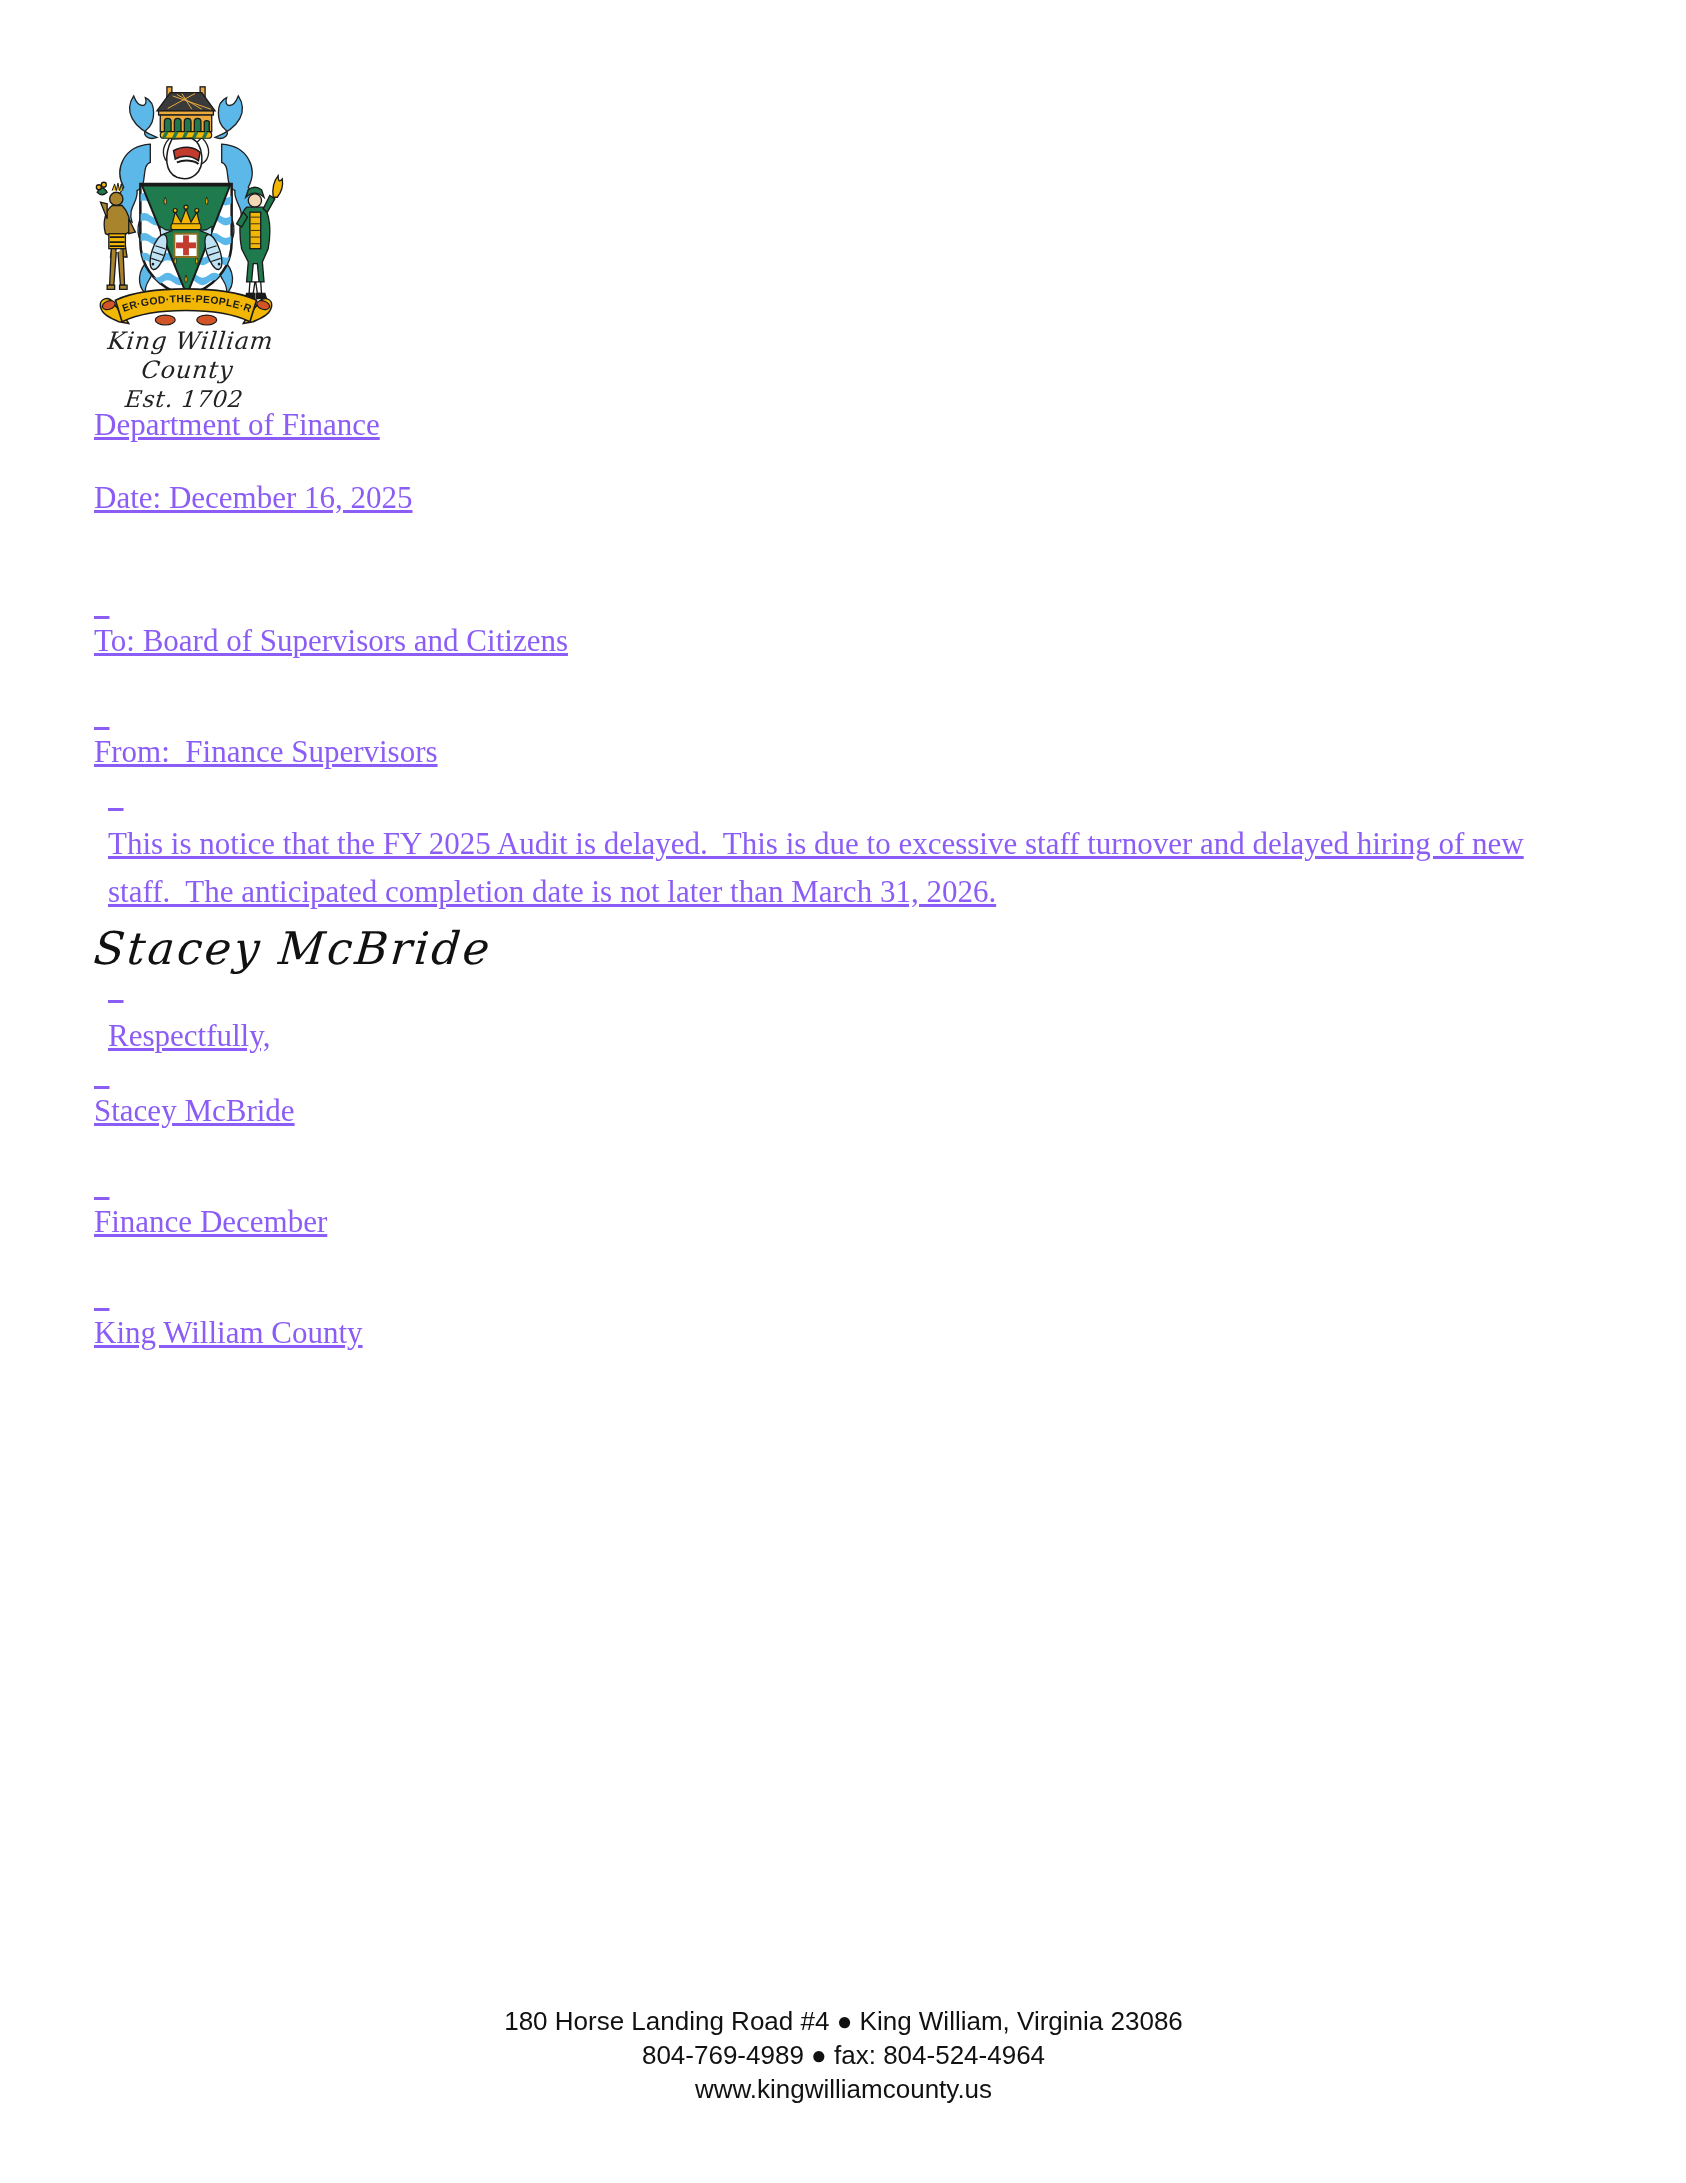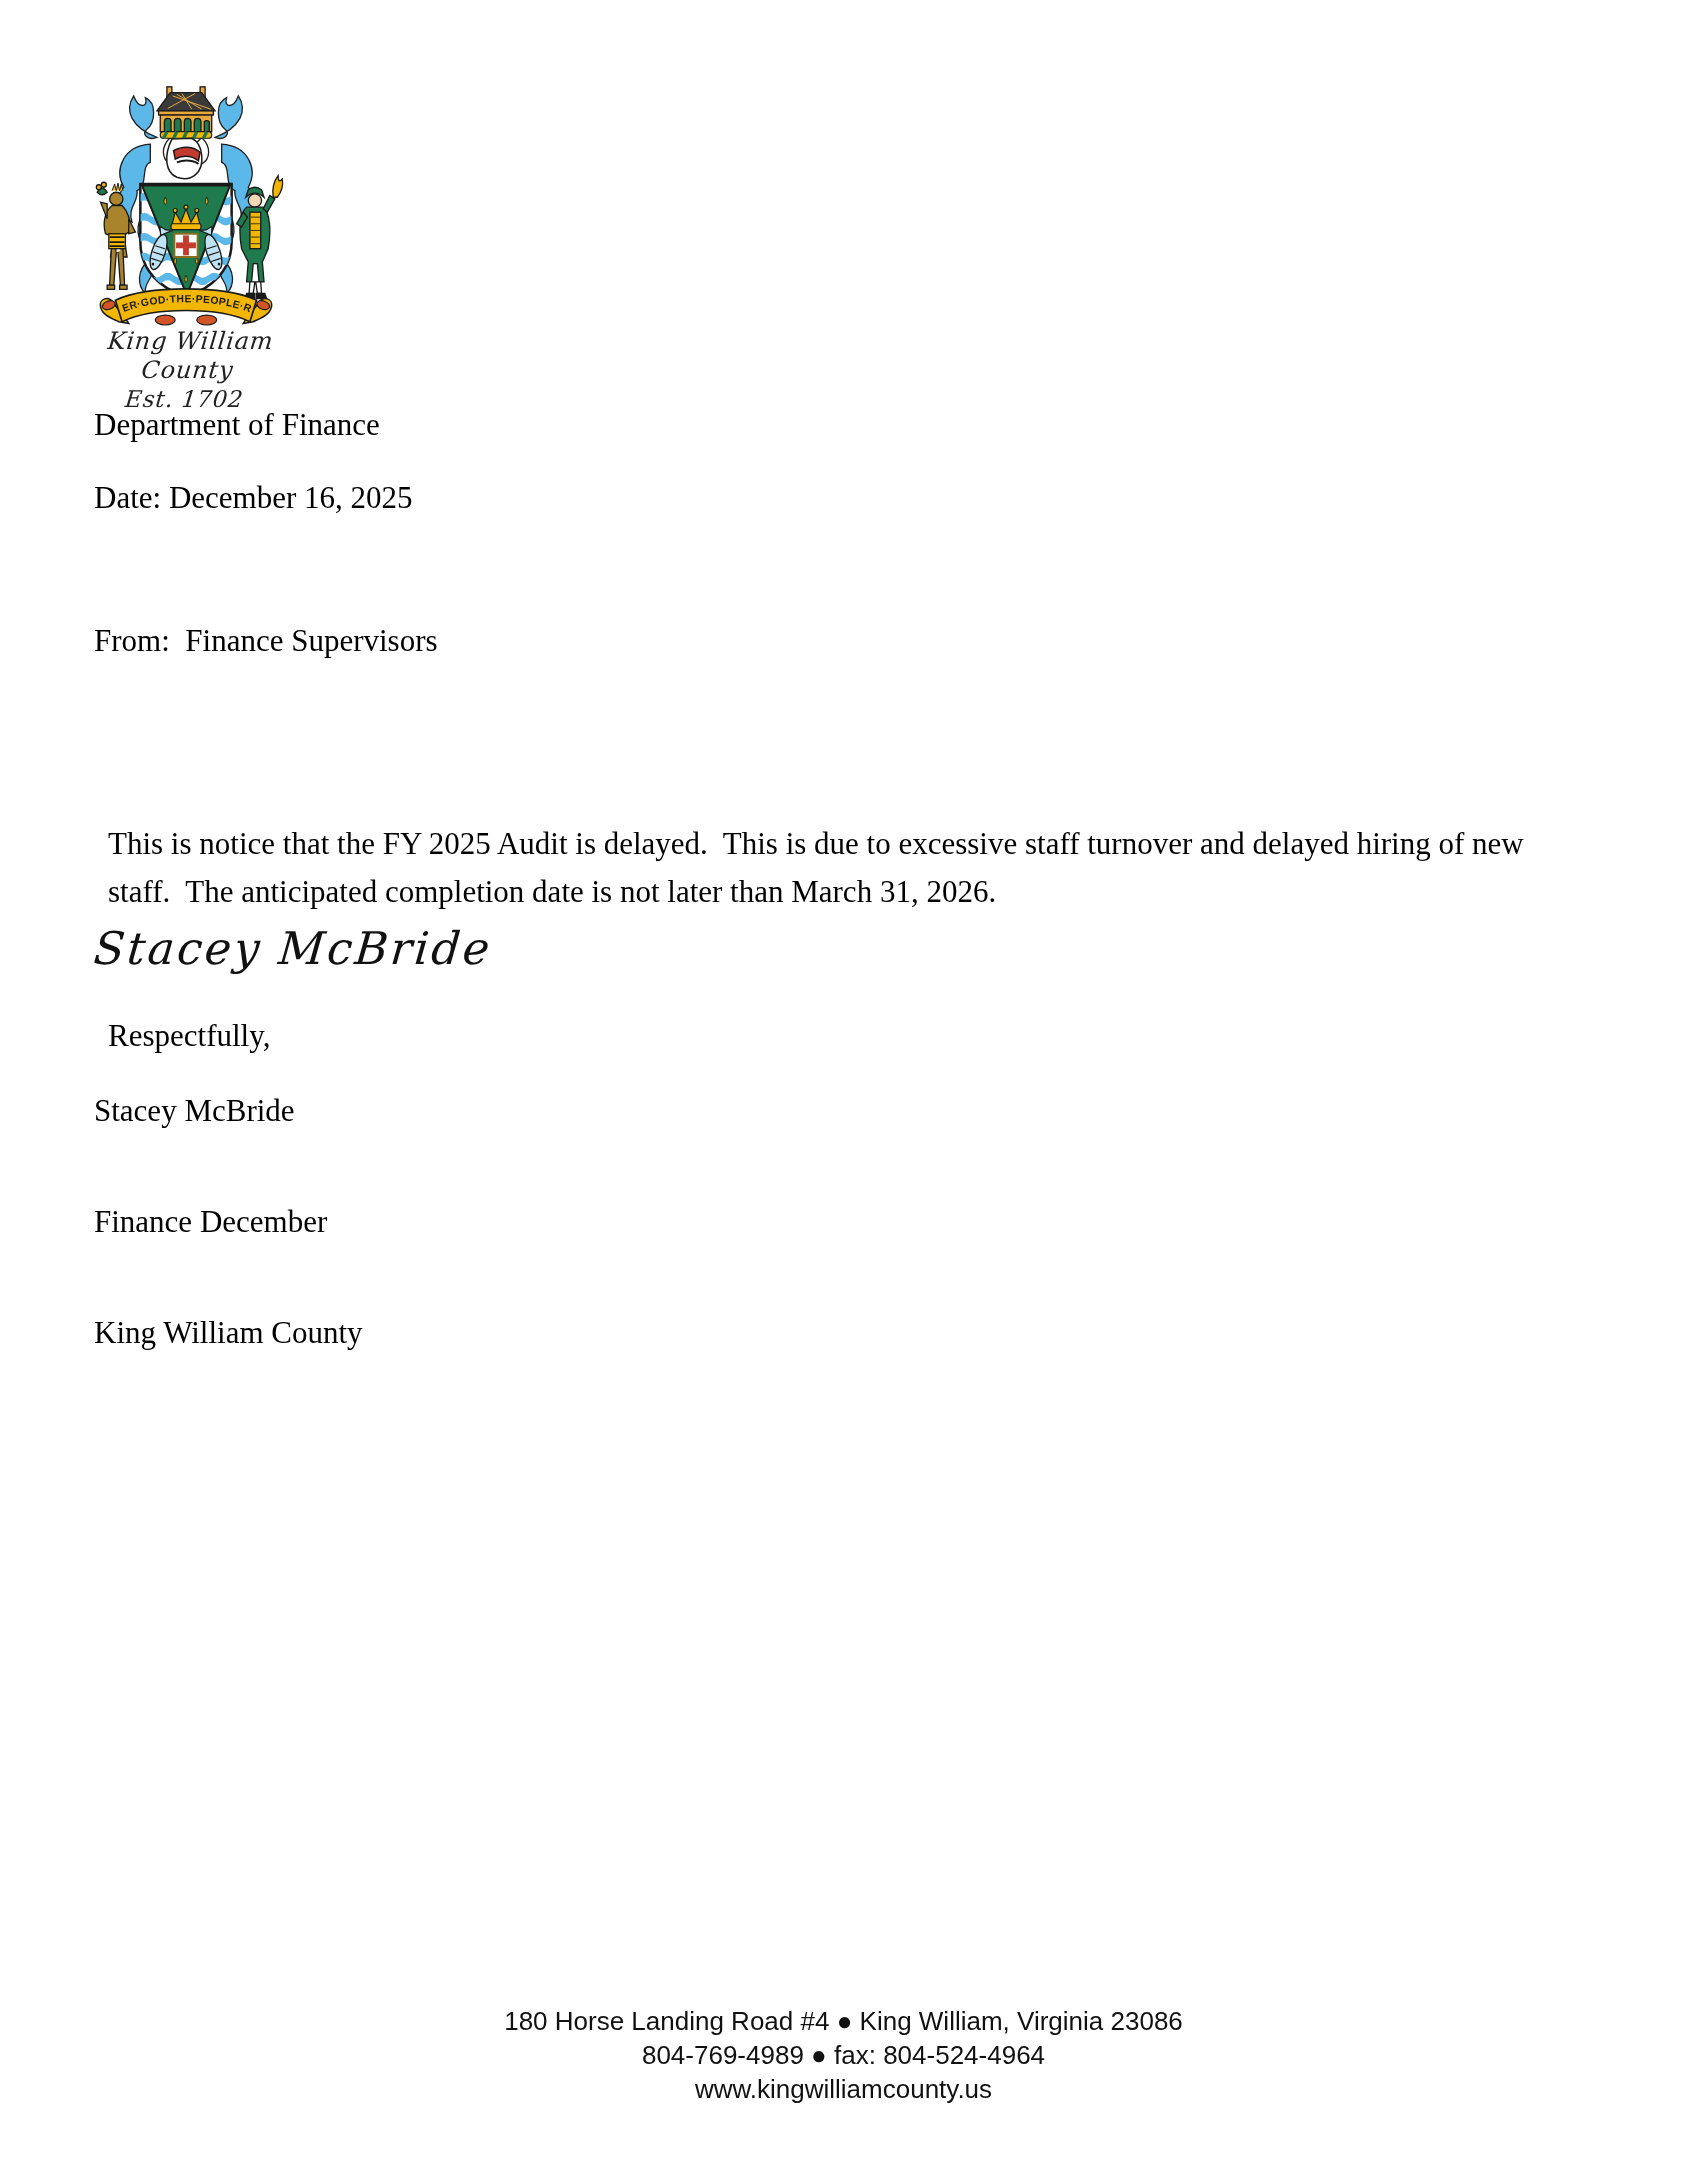--- a/index.html
+++ b/index.html
@@ -28,21 +28,22 @@
     transform: skewX(-6deg);
   }
   .county-script .est { font-size: 23px; }
 
   
   .letter-text {
     font-family: "Liberation Serif", serif;
     font-size: 31px;
     line-height: 38px;
     white-space: pre-wrap;
-    color: #000000;
+    color: #8b5cf6;
+    text-decoration: underline;
   }
   .dept-line   { left: 94px; top: 406px; }
   .date-line   { left: 94px; top: 479px; text-align: right; }
   .memo-block  { left: 94px; top: 548px; line-height: 37px; }
   .body-block  { left: 108px; top: 724px; width: 1520px; line-height: 48px; }
 
   .signature {
     left: 94px; top: 922px;
     font-family: "DejaVu Serif", serif;
     font-style: italic;
@@ -214,20 +215,21 @@
 <div class="abs county-script">
   <div>King William County</div>
   <div class="est">Est. 1702</div>
 </div>
 
 <div class="abs letter-text dept-line">Department of Finance</div>
 
 <div class="abs letter-text date-line">Date: December 16, 2025</div>
 
 <div class="abs letter-text memo-block">
+  <div>To: Board of Supervisors and Citizens</div>
   <div>From:  Finance Supervisors</div>
 </div>
 
 <div class="abs letter-text body-block">
   <div>This is notice that the FY 2025 Audit is delayed.  This is due to excessive staff turnover and delayed hiring of new
 staff.  The anticipated completion date is not later than March 31, 2026.</div>
   <div>Respectfully,</div>
 </div>
 
 <div class="abs signature">Stacey McBride</div>

